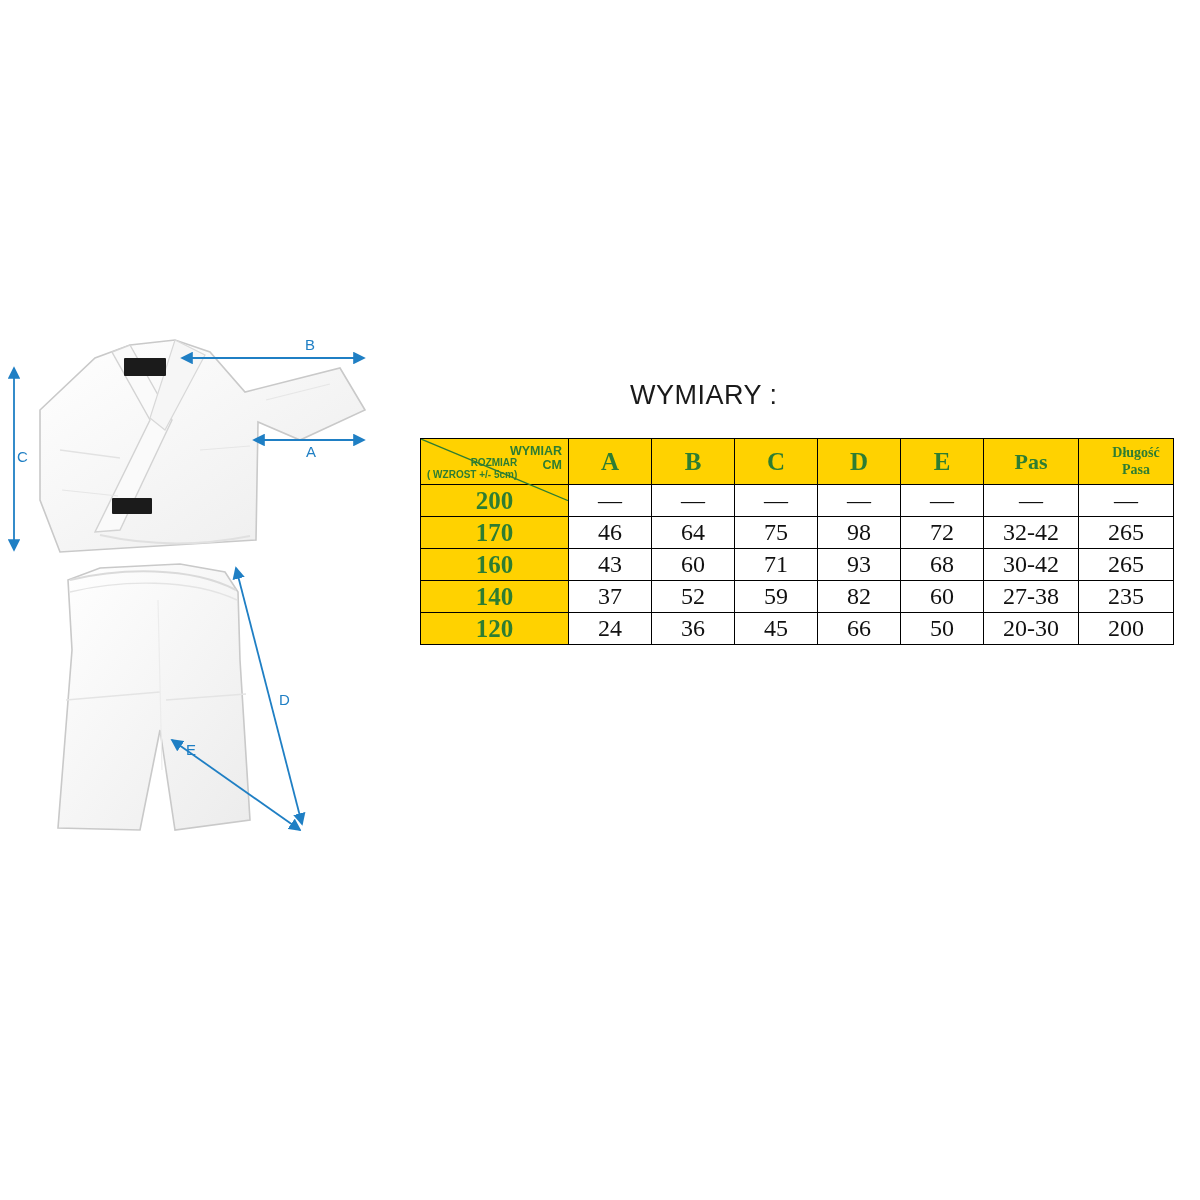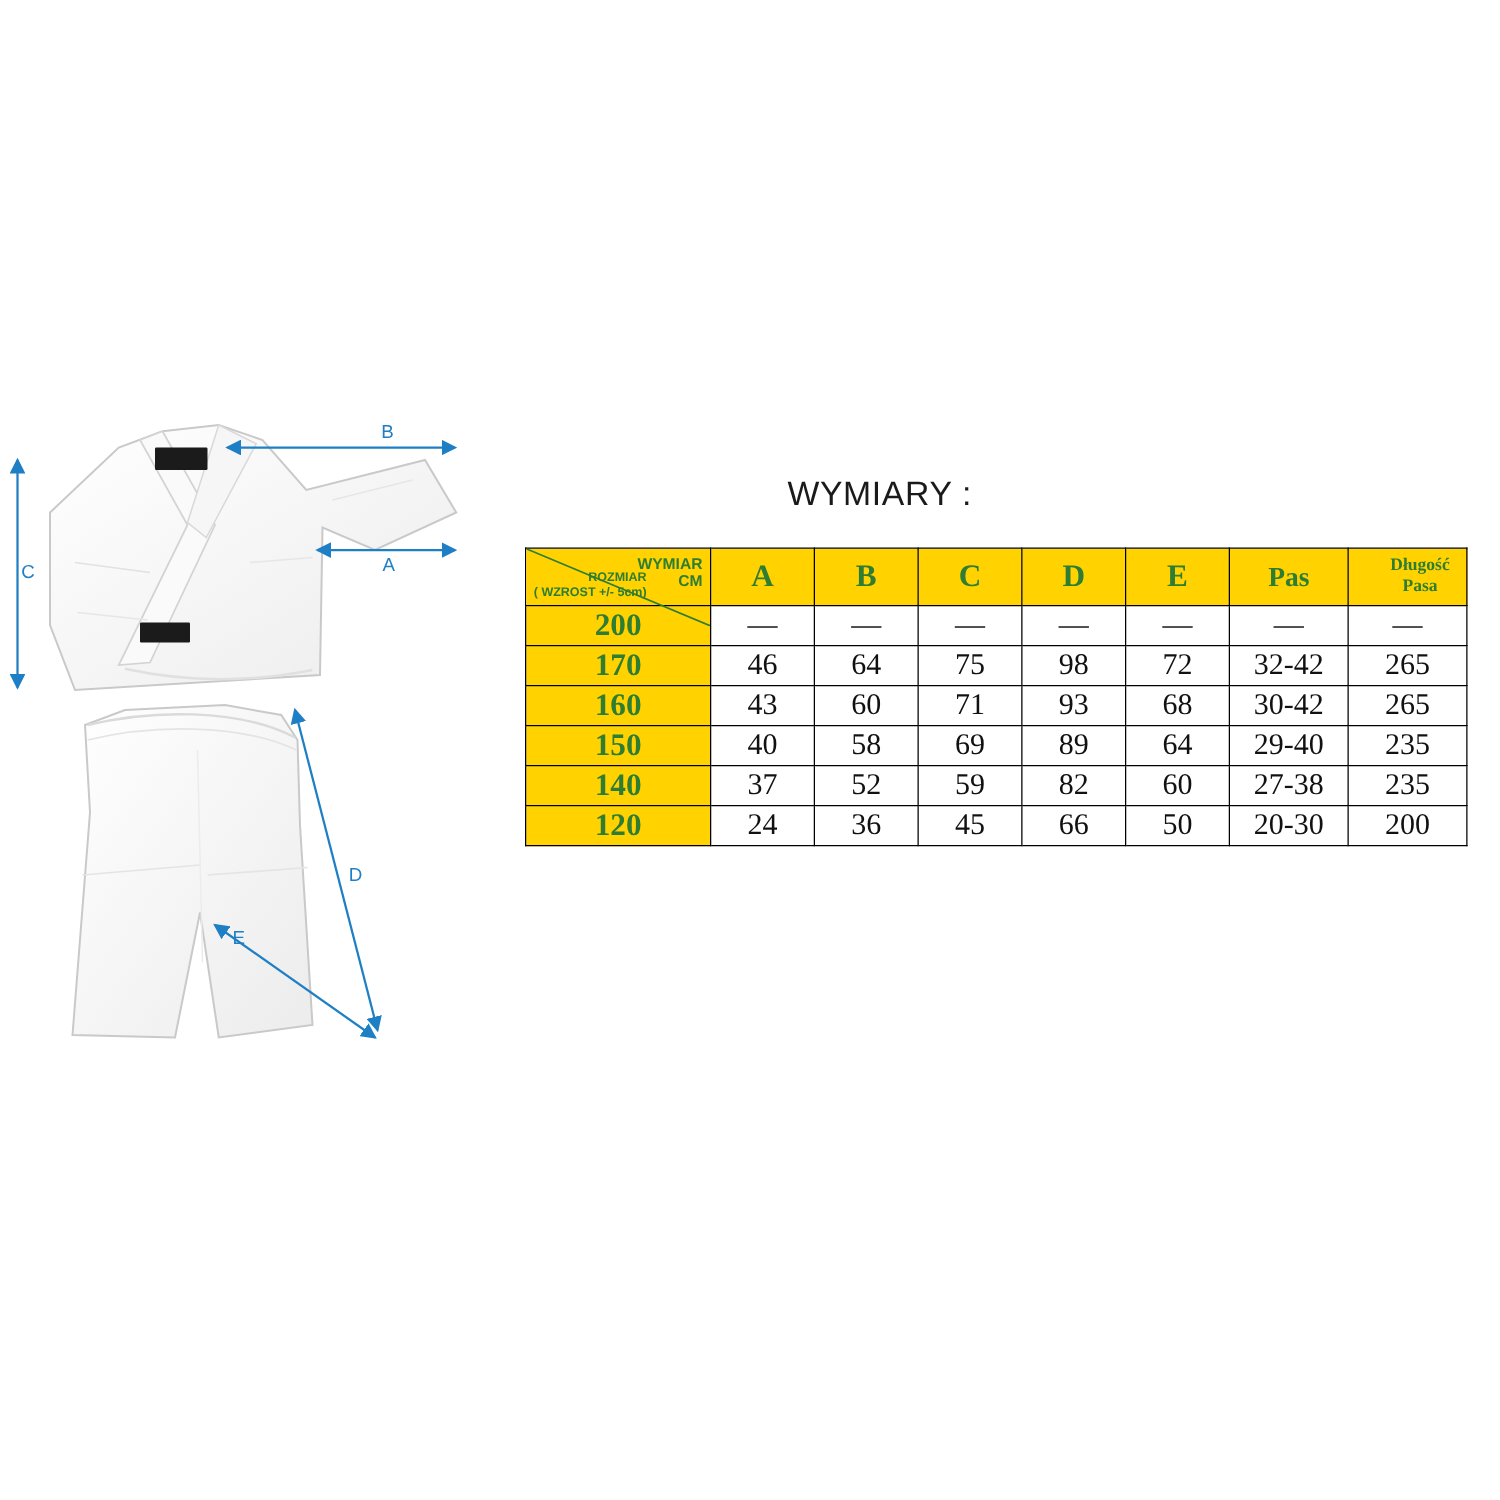--- a/index.html
+++ b/index.html
@@ -279,30 +279,20 @@
         <td class="size-cell">160</td>
         <td class="val-cell">43</td>
         <td class="val-cell">60</td>
         <td class="val-cell">71</td>
         <td class="val-cell">93</td>
         <td class="val-cell">68</td>
         <td class="val-cell">30-42</td>
         <td class="val-cell">265</td>
       </tr>
       <tr class="data-row">
-        <td class="size-cell">150</td>
-        <td class="val-cell">40</td>
-        <td class="val-cell">58</td>
-        <td class="val-cell">69</td>
-        <td class="val-cell">89</td>
-        <td class="val-cell">64</td>
-        <td class="val-cell">29-40</td>
-        <td class="val-cell">235</td>
-      </tr>
-      <tr class="data-row">
         <td class="size-cell">140</td>
         <td class="val-cell">37</td>
         <td class="val-cell">52</td>
         <td class="val-cell">59</td>
         <td class="val-cell">82</td>
         <td class="val-cell">60</td>
         <td class="val-cell">27-38</td>
         <td class="val-cell">235</td>
       </tr>
       <tr class="data-row">

